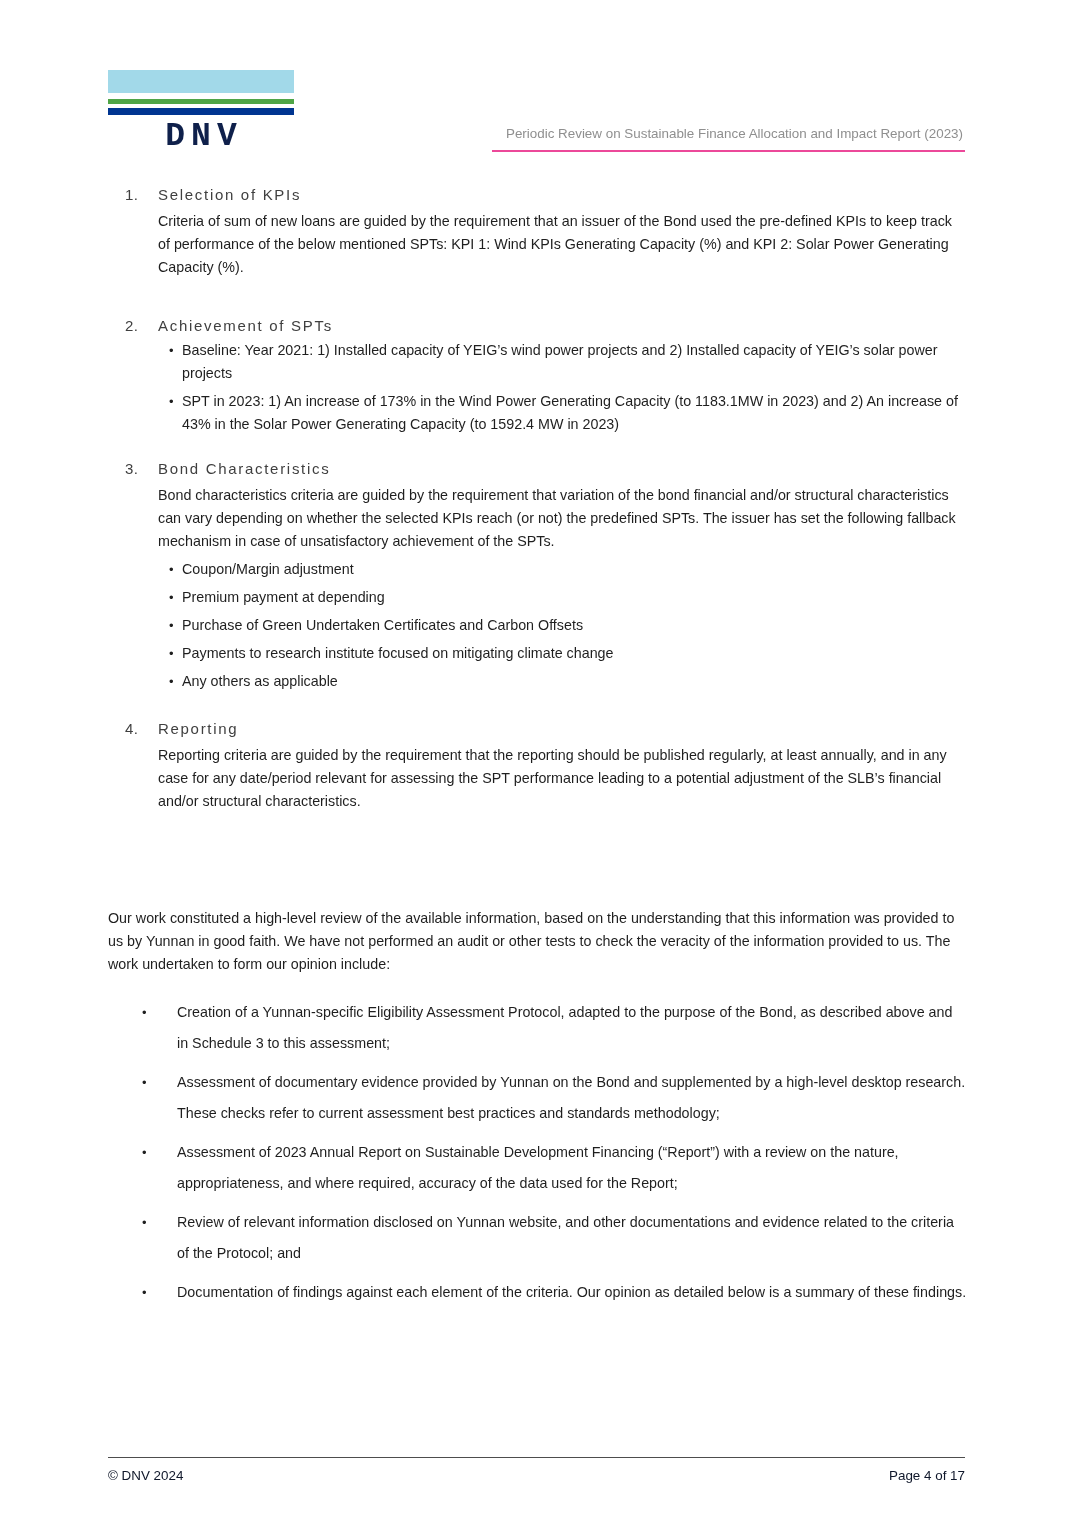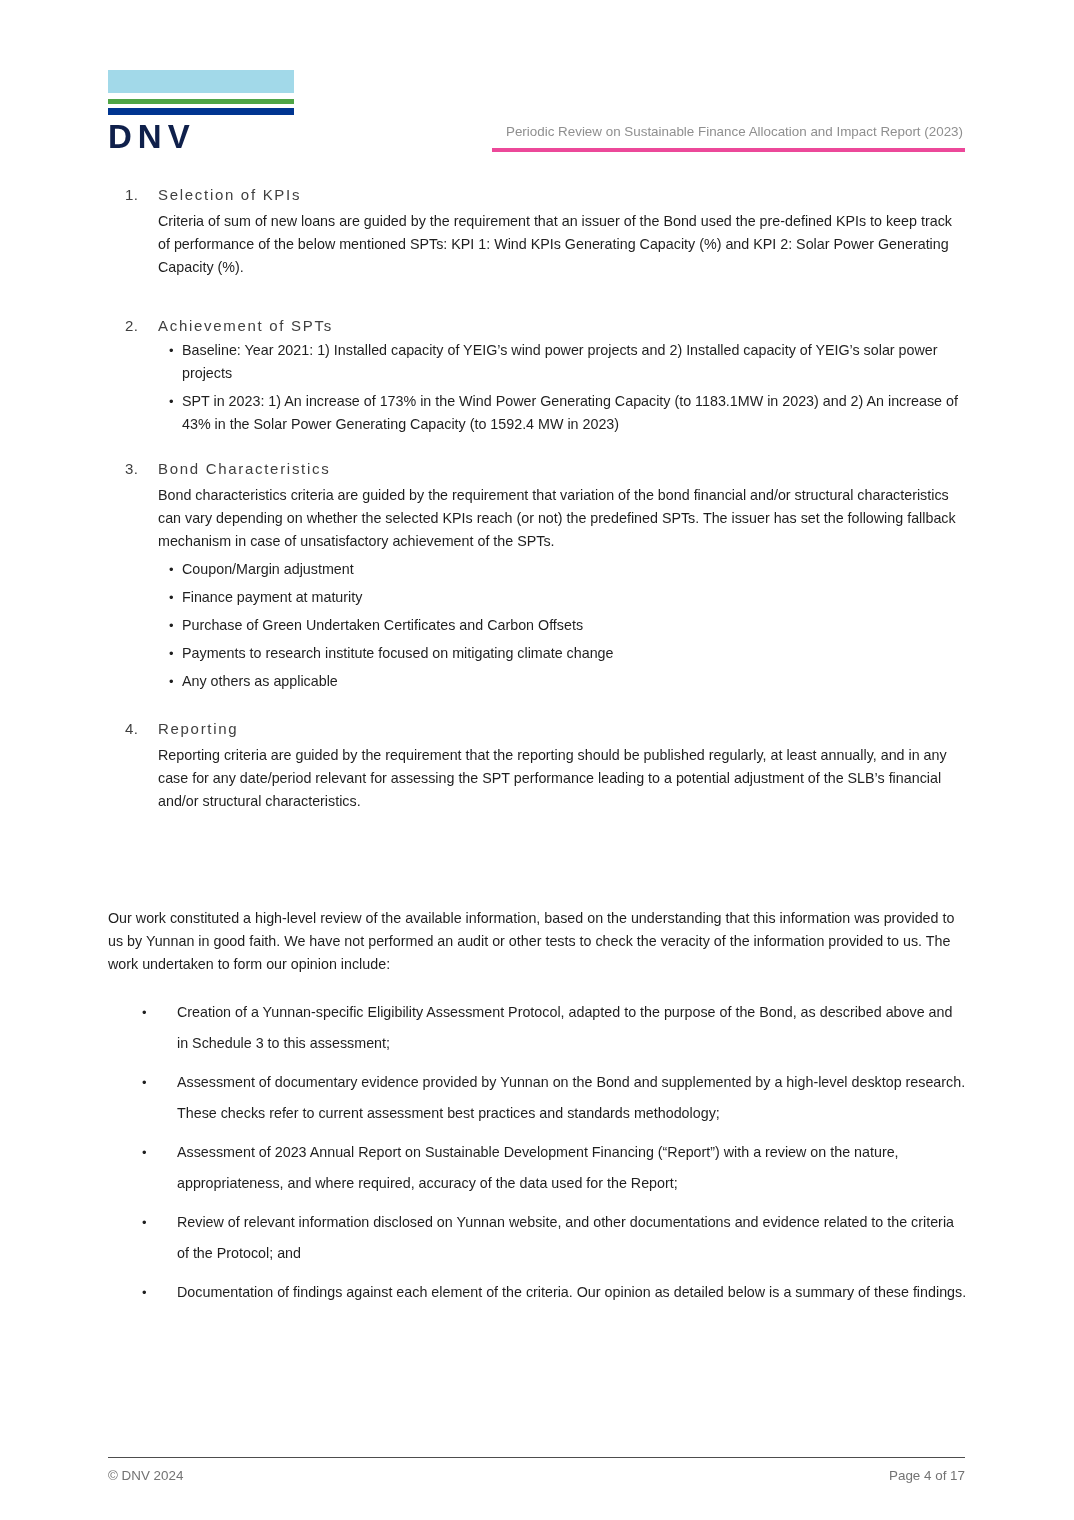--- a/index.html
+++ b/index.html
@@ -15,29 +15,29 @@
     overflow: hidden;
   }
 
   
   .header { position: absolute; top: 70px; left: 108px; right: 109px; height: 82px; }
   .logo { position: absolute; left: 0; top: 0; width: 186px; }
   .logo .bar-light { height: 23px; background: var(--logo-light-blue, #A2D9E9); }
   .logo .bar-green { height: 5px;  background: var(--logo-green, #4FA546); margin-top: 6px; }
   .logo .bar-dark  { height: 7px;  background: var(--logo-dark-blue, #003591); margin-top: 4px; }
   .logo .wordmark {
-    margin-top: 9px; text-align: left; line-height: 26px;
+    margin-top: 9px; text-align: center; line-height: 26px;
     font-size: 33px; letter-spacing: 6px; margin-right: -6px;
-    color: var(--logo-text-navy, #0F204B); font-weight: bold;
+    color: var(--logo-text-navy, #0F204B); font-weight: bold; font-family: Liberation Mono, monospace;
   }
   .header-title {
     position: absolute; right: 0; bottom: 0;
     color: var(--header-gray, #8f8f8f);
     font-size: 13.4px; line-height: 18px;
-    border-bottom: 4px solid #ec4899;
+    border-bottom: 2px solid #ec4899;
     padding: 0 2px 7px 14px;
     white-space: nowrap;
   }
 
   
   .sections { position: absolute; top: 186px; left: 108px; width: 858px; }
   .section { padding-left: 17px; }
   .section:nth-child(1) { margin-bottom: 38px; }
   .section:nth-child(2) { margin-bottom: 24px; }
   .section:nth-child(3) { margin-bottom: 27px; }
@@ -68,21 +68,21 @@
   .work-bullets li::before {
     content: "\2022"; position: absolute; left: -35px; top: 0;
     font-size: 13px; color: #1f1f1f;
   }
 
   
   .footer { position: absolute; left: 108px; right: 109px; top: 1457px; }
   .footer-rule { border: 0; border-top: 1px solid #4d4d4d; margin: 0; }
   .footer-row {
     display: flex; justify-content: space-between;
-    margin-top: 10px; font-size: 13.4px; color: #737373; align-items: center;
+    margin-top: 10px; font-size: 13.4px; color: #0f172a; align-items: center;
   }
 </style>
 </head>
 <body>
 
 <div class="page">
 
   <div class="header">
     <div class="logo">
       <div class="bar-light"></div>
@@ -120,21 +120,21 @@
 
     <div class="section">
       <div class="sec-head">
         <span class="sec-num">3.</span>
         <span class="sec-title">Bond Characteristics</span>
       </div>
       <div class="sec-content">
         <div class="sec-body">Bond characteristics criteria are guided by the requirement that variation of the bond financial and/or structural characteristics can vary depending on whether the selected KPIs reach (or not) the predefined SPTs. The issuer has set the following fallback mechanism in case of unsatisfactory achievement of the SPTs.</div>
         <ul class="sec-bullets">
           <li>Coupon/Margin adjustment</li>
-          <li>Finance payment at maturity</li>
+          <li>Premium payment at depending</li>
           <li>Purchase of Green Undertaken Certificates and Carbon Offsets</li>
           <li>Payments to research institute focused on mitigating climate change</li>
           <li>Any others as applicable</li>
         </ul>
       </div>
     </div>
 
     <div class="section">
       <div class="sec-head">
         <span class="sec-num">4.</span>

